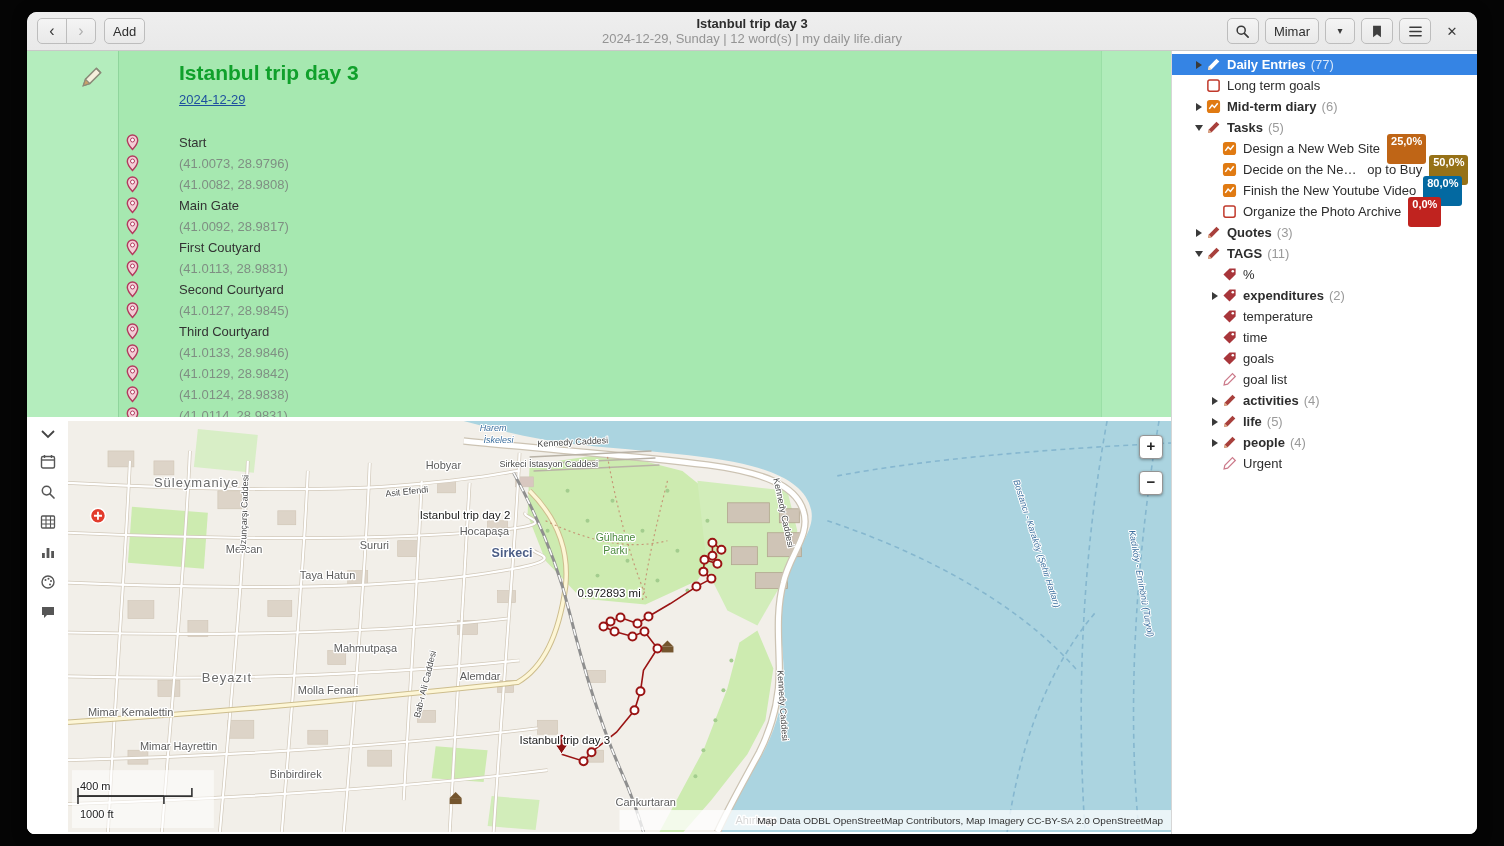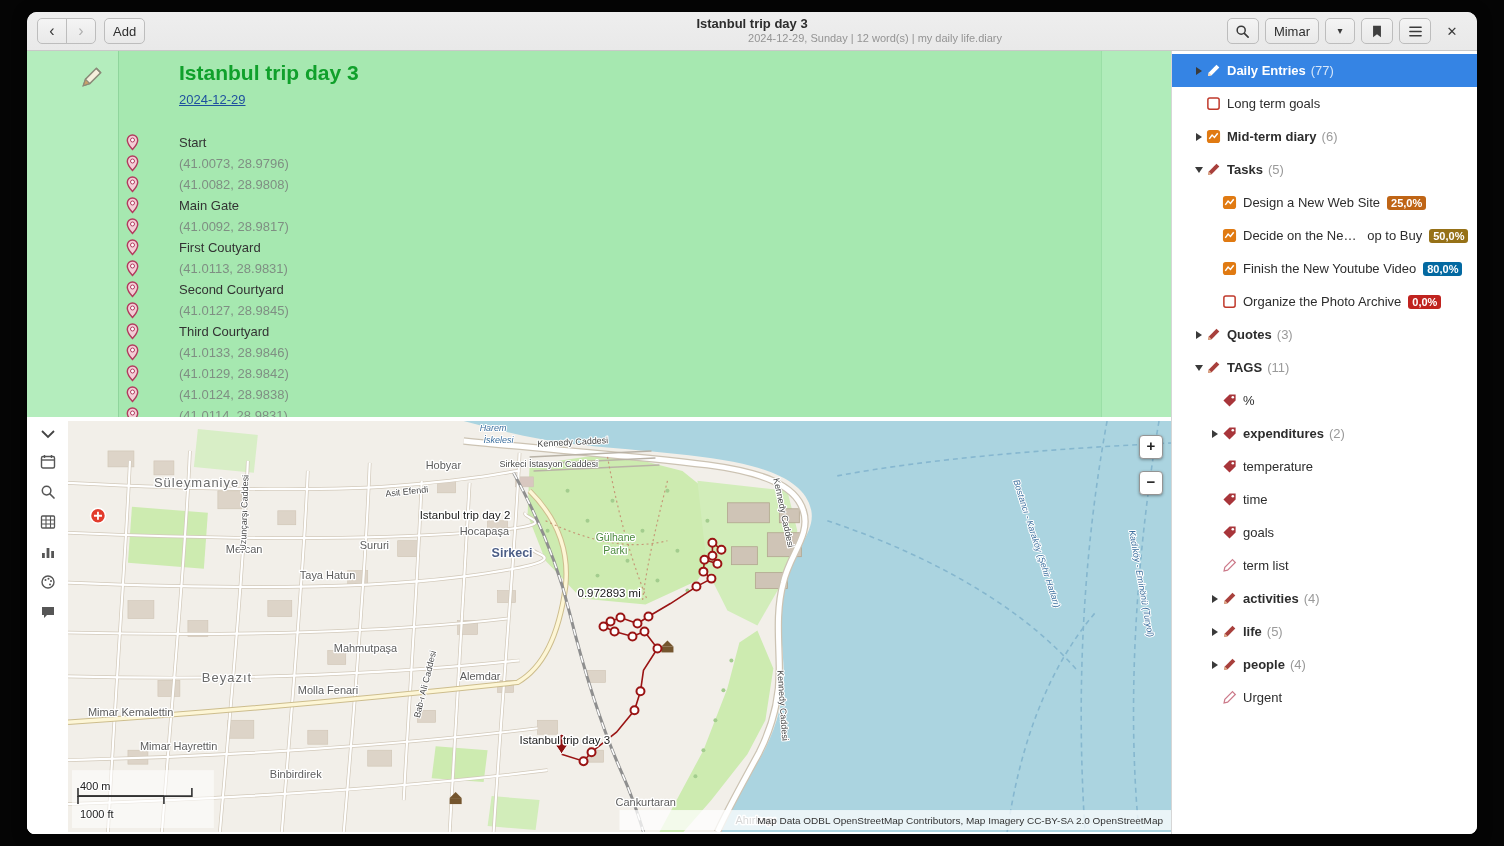--- a/index.html
+++ b/index.html
@@ -14,21 +14,21 @@
   .btn{height:26px;min-width:30px;background:linear-gradient(#f4f4f4,#e9e9e9);
        border:1px solid #bdbdbd;border-radius:5px;display:inline-flex;align-items:center;
        justify-content:center;font-size:13px;color:#2e2e2e;box-sizing:border-box;padding:0 8px;cursor:default;}
   .linked{display:inline-flex;margin-left:10px;}
   .linked .btn:first-child{border-radius:5px 0 0 5px;}
   .linked .btn:last-child{border-radius:0 5px 5px 0;margin-left:-1px;}
   .glyph{font-size:16px;line-height:1;color:#3a3a3a;}
   .dim{opacity:.35;}
   .hb-center{position:absolute;left:50%;transform:translateX(-50%);text-align:center;top:4px;width:500px;}
   .hb-title{font-size:13px;font-weight:bold;color:#2c2c2c;line-height:15px;}
-  .hb-sub{font-size:11px;color:#949494;line-height:13px;margin-top:1px;text-align:right;}
+  .hb-sub{font-size:13px;color:#949494;line-height:13px;margin-top:1px;}
   .hb-right{margin-left:auto;margin-right:10px;display:flex;gap:6px;align-items:center;}
   .iconbtn{width:32px;padding:0;}
   .xbtn{border:none;background:transparent;width:28px;}
   
   .content{flex:1;display:flex;min-height:0;}
   .main{width:1145px;flex:0 0 1145px;display:flex;flex-direction:column;border-right:1px solid #d6d6d6;box-sizing:border-box;background:#fff;}
   
   .editor{height:366px;flex:0 0 366px;position:relative;background:#a6e8b0;overflow:hidden;}
   .gutter{position:absolute;left:0;top:0;bottom:0;width:91px;background:#b4edbd;border-right:1px solid #8fd59c;}
   .gutter .pencil{position:absolute;left:52px;top:13px;}
@@ -59,32 +59,32 @@
   .street{font-size:9px;fill:#4a4a4a;stroke-width:2.2px;}
   .big{font-size:13px;letter-spacing:1px;fill:#6b6b6b;}
   .waterlbl{font-style:italic;fill:#3c6f9e;font-size:9px;stroke-width:2px;}
   .parklbl{fill:#4c8a3f;font-size:10.5px;}
   .placelbl{fill:#4c5e86;font-weight:bold;font-size:12.5px;}
   .triplbl{fill:#1a1a1a;font-size:11.5px;stroke-width:3px;}
   .attrib{font-size:10px;fill:#333;stroke:none;}
   .scaletxt{font-size:11px;fill:#222;stroke-width:2.2px;}
   
   .sidebar{flex:1;background:#fff;padding-top:3px;overflow:hidden;font-size:13px;}
-  .srow{height:33px;display:flex;align-items:center;padding-left:20px;color:#2d2d2d;cursor:default;}
+  .srow{height:21px;display:flex;align-items:center;padding-left:20px;color:#2d2d2d;cursor:default;}
   .srow.lvl1{padding-left:36px;}
   .exp{width:14px;flex:0 0 14px;display:flex;justify-content:center;align-items:center;color:#3a3a3a;}
   .exp-r::before{content:"";display:block;width:0;height:0;border-left:6px solid currentColor;
                  border-top:4px solid transparent;border-bottom:4px solid transparent;}
   .exp-d::before{content:"";display:block;width:0;height:0;border-top:6px solid currentColor;
                  border-left:4px solid transparent;border-right:4px solid transparent;}
   .sicon{width:15px;height:15px;flex:0 0 15px;margin-right:6px;display:flex;align-items:center;}
   .label{white-space:pre;}
   .bold .label{font-weight:bold;}
   .count{color:#9a9a9a;margin-left:5px;}
-  .badge{margin-left:7px;font-size:11px;font-weight:bold;color:#fff;padding:2px 4px 1px 4px;border-radius:3px;line-height:1;}
+  .badge{margin-left:7px;font-size:11px;font-weight:bold;color:#fff;padding:2px 4px 17px 4px;border-radius:3px;line-height:1;}
   .srow.selected{background:#3584e4;color:#fff;}
   .srow.selected .label{color:#fff;}
   .srow.selected .count{color:rgba(255,255,255,.8);}
 </style>
 </head>
 <body>
 
 <div class="window">
 
   <div class="headerbar">
@@ -641,21 +641,21 @@
           </span>
         <span class="label">goals</span>
       </div>
       <div class="srow lvl1">
         <span class="exp"></span>
         <span class="sicon">
             <svg width="15" height="15" viewBox="0 0 16 16">
               <path d="M11.2 1.8 L14.2 4.8 L6 13 L2.2 13.8 L3 10 Z" fill="none" stroke="#cc7a8a" stroke-width="1.3"></path>
             </svg>
           </span>
-        <span class="label">term list</span>
+        <span class="label">goal list</span>
       </div>
       <div class="srow lvl1 bold">
         <span class="exp exp-r"></span>
         <span class="sicon">
             <svg width="15" height="15" viewBox="0 0 16 16">
               <path d="M11.2 1.8 L14.2 4.8 L6 13 L2.2 13.8 L3 10 Z" fill="#a8403c"></path>
               <path d="M3 10 L6 13 L2.2 13.8 Z" fill="#e0b08a"></path>
             </svg>
           </span>
         <span class="label">activities</span>

